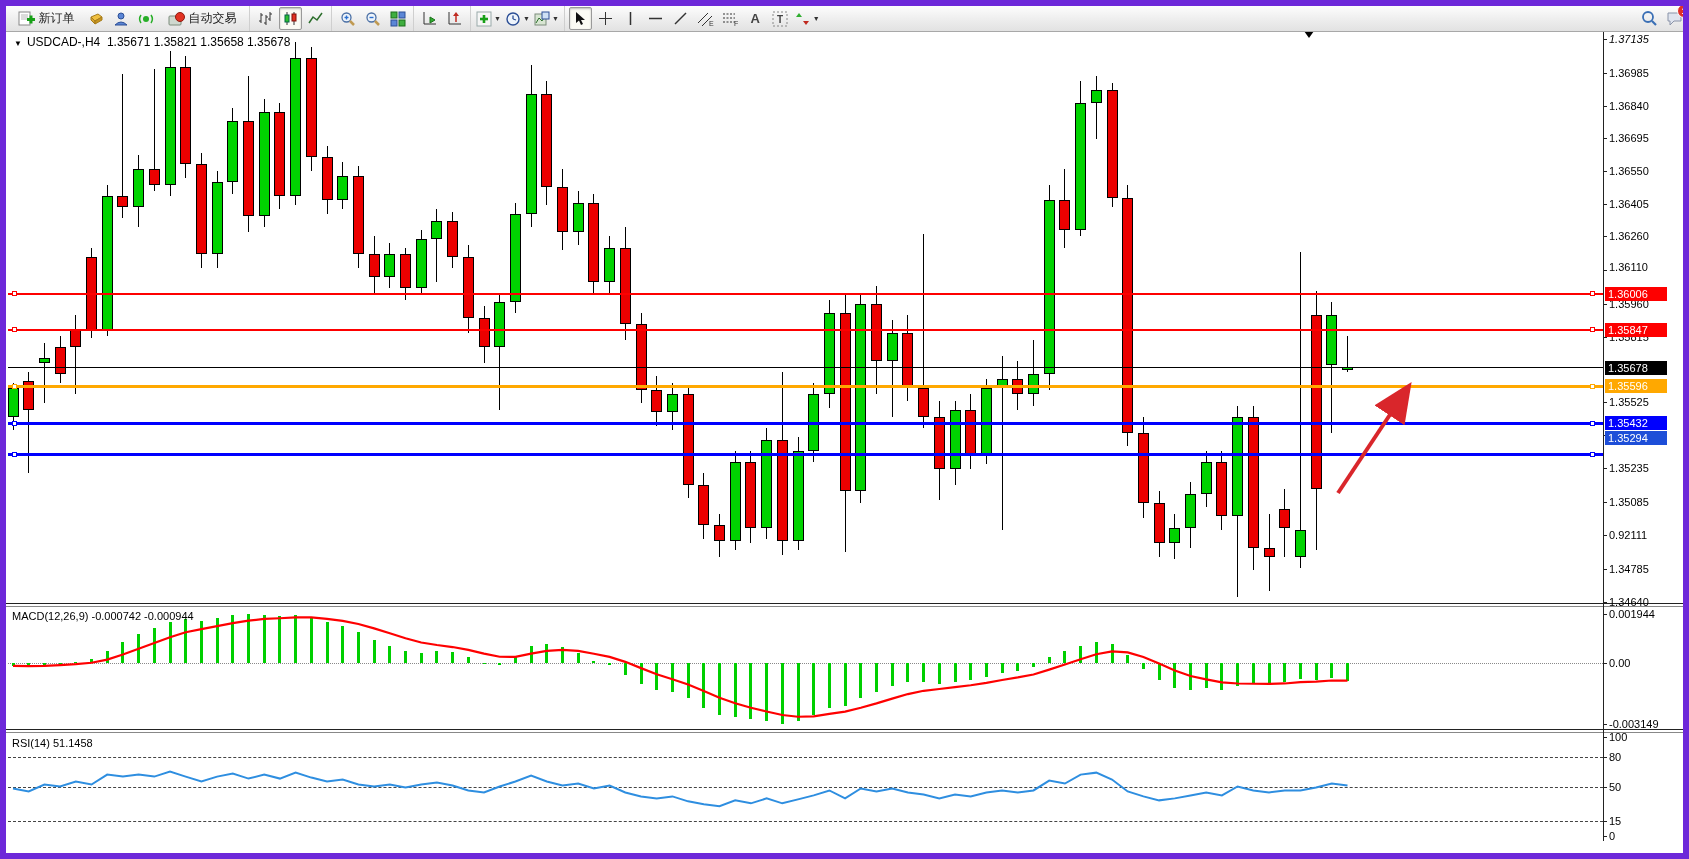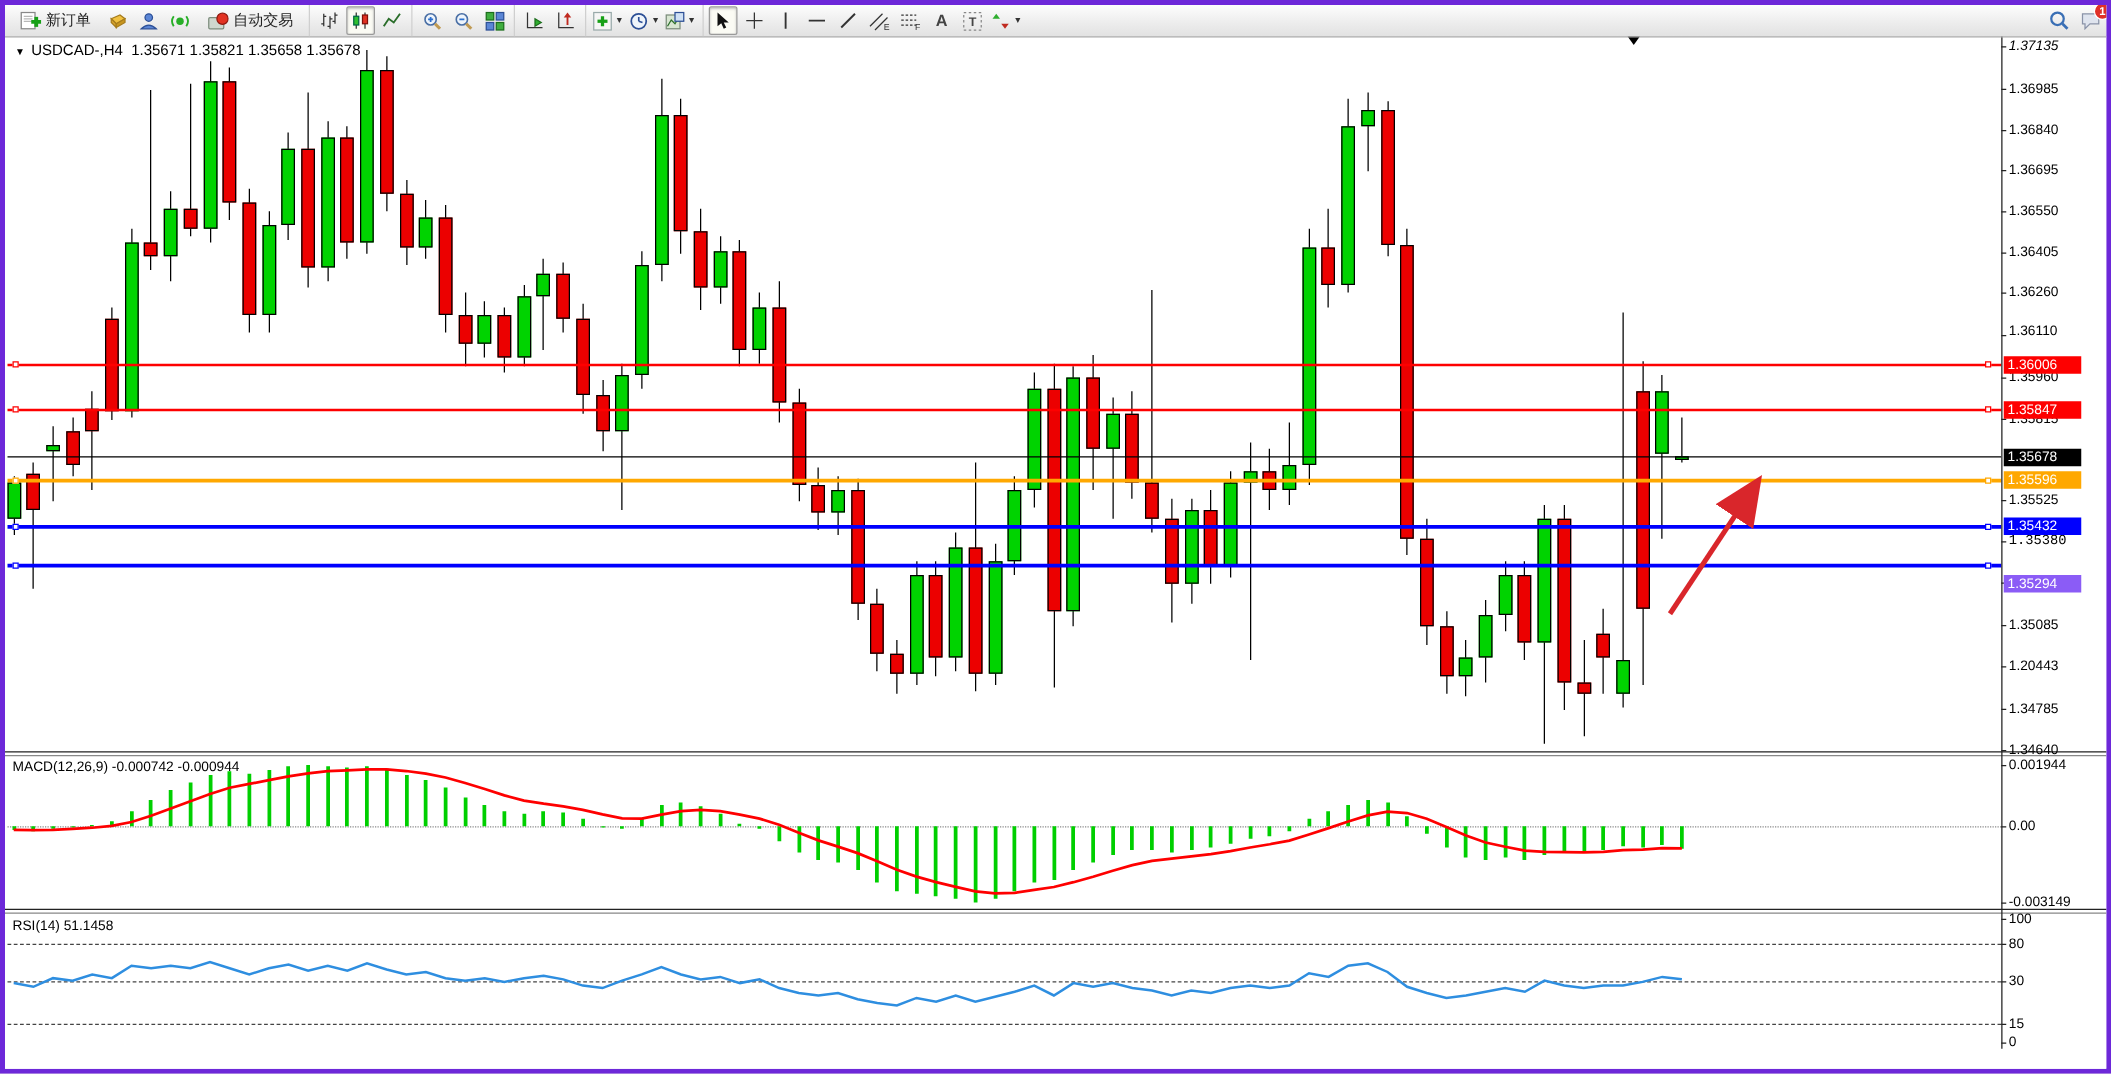--- a/index.html
+++ b/index.html
@@ -1,18 +1,18 @@
 <!DOCTYPE html>
 <html><head>
 <meta charset="utf-8">
 <style>
   html,body{margin:0;padding:0;background:#d8d4cc;}
   #stage{position:relative;width:1689px;height:859px;background:#fff;
          font-family:"Liberation Sans",sans-serif;overflow:hidden;
-         border:4px solid #6d28d9;box-sizing:border-box;}
+         border:6px solid #6d28d9;box-sizing:border-box;}
   
   #toolbar{position:absolute;left:0;top:0;width:1689px;height:25px;
     background:linear-gradient(#fdfdfd,#ececec 60%,#e2e2e2);
     border-bottom:1px solid #a8a8a8;display:flex;align-items:center;
     font-size:12px;color:#222;z-index:50;}
   .tb-group{display:flex;align-items:center;height:25px;padding:0 3px;
     border-left:1px solid #cfcfcf;}
   .tb-group:first-child{border-left:none;}
   .tb-btn{display:flex;align-items:center;justify-content:center;height:21px;
     min-width:21px;margin:0 1px;border:1px solid transparent;border-radius:2px;
@@ -643,43 +643,43 @@
         <div class="axis-label" style="top: 299.86px;">1.35815</div>
         <div class="axis-tick" style="top: 371.299px;"></div>
         <div class="axis-label" style="top: 365.299px;">1.35525</div>
         <div class="axis-tick" style="top: 404.018px;"></div>
         <div class="axis-label" style="top: 398.018px; font-family: Liberation Mono, monospace;">1.35380</div>
         <div class="axis-tick" style="top: 436.737px;"></div>
         <div class="axis-label" style="top: 430.737px;">1.35235</div>
         <div class="axis-tick" style="top: 470.585px;"></div>
         <div class="axis-label" style="top: 464.585px;">1.35085</div>
         <div class="axis-tick" style="top: 504.433px;"></div>
-        <div class="axis-label" style="top: 498.433px;">1.20443</div>
+        <div class="axis-label" style="top: 498.433px;">0.92111</div>
         <div class="axis-tick" style="top: 538.281px;"></div>
         <div class="axis-label" style="top: 532.281px;">1.34785</div>
         <div class="axis-tick" style="top: 571px;"></div>
         <div class="axis-label" style="top: 565px;">1.34640</div>
         <div class="price-tag" style="top: 255.76px; background: rgb(254, 0, 0);">1.36006</div>
         <div class="price-tag" style="top: 291.639px; background: rgb(254, 0, 0);">1.35847</div>
         <div class="price-tag" style="top: 329.774px; background: rgb(0, 0, 0);">1.35678</div>
         <div class="price-tag" style="top: 348.277px; background: rgb(255, 168, 0);">1.35596</div>
         <div class="price-tag" style="top: 385.284px; background: rgb(0, 0, 254);">1.35432</div>
-        <div class="price-tag" style="top: 431px; background: #8b5cf6;">1.35294</div>
+        <div class="price-tag" style="top: 400px; background: #1d4ed8;">1.35294</div>
         <div class="axis-tick" style="top: 583px;"></div>
         <div class="axis-label" style="top: 577px;">0.001944</div>
         <div class="axis-tick" style="top: 632px;"></div>
         <div class="axis-label" style="top: 626px;">0.00</div>
         <div class="axis-tick" style="top: 693.061px;"></div>
         <div class="axis-label" style="top: 687.061px;">-0.003149</div>
         <div class="axis-tick" style="top: 706px;"></div>
         <div class="axis-label" style="top: 700px;">100</div>
         <div class="axis-tick" style="top: 725.8px;"></div>
         <div class="axis-label" style="top: 719.8px;">80</div>
         <div class="axis-tick" style="top: 755.5px;"></div>
-        <div class="axis-label" style="top: 749.5px;">30</div>
+        <div class="axis-label" style="top: 749.5px;">50</div>
         <div class="axis-tick" style="top: 790.15px;"></div>
         <div class="axis-label" style="top: 784.15px;">15</div>
         <div class="axis-tick" style="top: 805px;"></div>
         <div class="axis-label" style="top: 799px;">0</div>
       </div>
     <svg id="overlay-svg" width="1689" height="834">
       <defs>
         <marker id="ah" orient="auto" markerWidth="11" markerHeight="10" refX="7" refY="4.5">
           <path d="M0,0 L10,4.5 L0,9 z" fill="#d9262b"></path>
         </marker>

